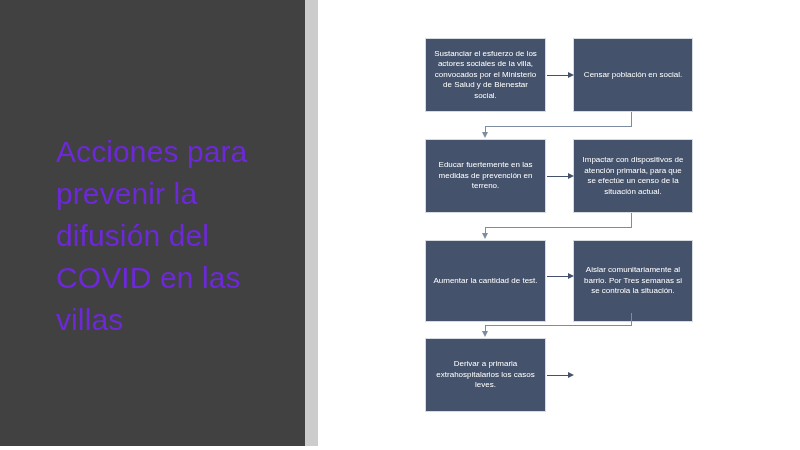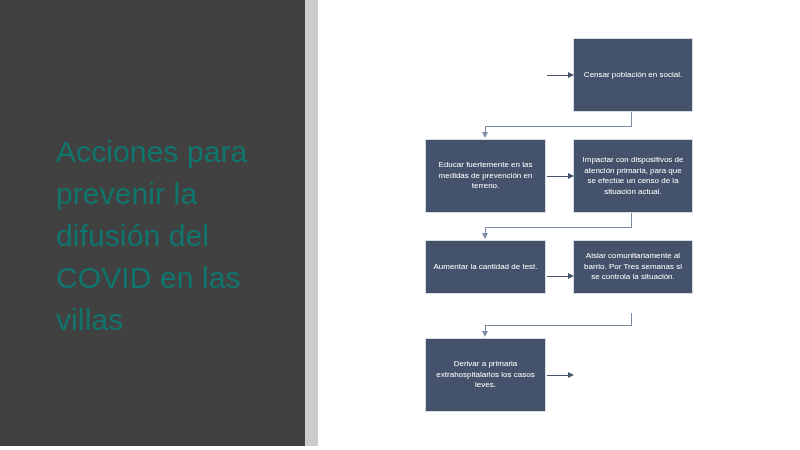--- a/index.html
+++ b/index.html
@@ -25,21 +25,21 @@
   #accent-strip {
     position:absolute;
     left:305px; top:0;
     width:13px; height:446px;
     background:#cccccc;
   }
   #title-text {
     position:absolute;
     left:56px; top:131px;
     width:235px;
-    color:#0f766e;
+    color:#6d28d9;
     font-size:30px;
     line-height:42px;
     font-weight:400;
     letter-spacing:0.1px;
     white-space:pre-line;
   }
 
   
   #flowchart {
     position:absolute;
@@ -61,21 +61,21 @@
     padding:3px 6px;
     white-space:pre-line;
   }
 
   
   .col-left  { left:107px; width:121px; }
   .col-right { left:255px; width:120px; }
 
   .row1 { top:38px;  height:74px; }
   .row2 { top:139px; height:74px; }
-  .row3 { top:240px; height:54px; }
+  .row3 { top:240px; height:82px; }
   .row4 { top:338px; height:74px; }
 
   
   .conn { position:absolute; }
 
   
   .h-arrow-shaft {
     height:1px;
     background:#44536b;
     left:229px;
@@ -105,20 +105,21 @@
 <body>
 
 <div id="slide">
 
   <div id="title-panel"></div>
   <div id="accent-strip"></div>
   <div id="title-text">Acciones para prevenir la difusión del COVID en las villas</div>
 
   <div id="flowchart">
 
+    <div class="node col-left row1">Sustanciar el esfuerzo de los actores sociales de la villa, convocados por el Ministerio de Salud y de Bienestar social.</div>
     <div class="node col-right row1">Censar población en social.</div>
     <div class="conn h-arrow-shaft" style="top:75px;"></div>
     <div class="conn h-arrow-head" style="top:71.5px;"></div>
 
     <div class="conn elbow-v1" style="top:112px; height:14px;"></div>
     <div class="conn elbow-h" style="top:126px;"></div>
     <div class="conn elbow-v2" style="top:126px; height:7px;"></div>
     <div class="conn elbow-head" style="top:132px;"></div>
 
     <div class="node col-right row2">Impactar con dispositivos de atención primaria, para que se efectúe un censo de la situación actual.</div>

